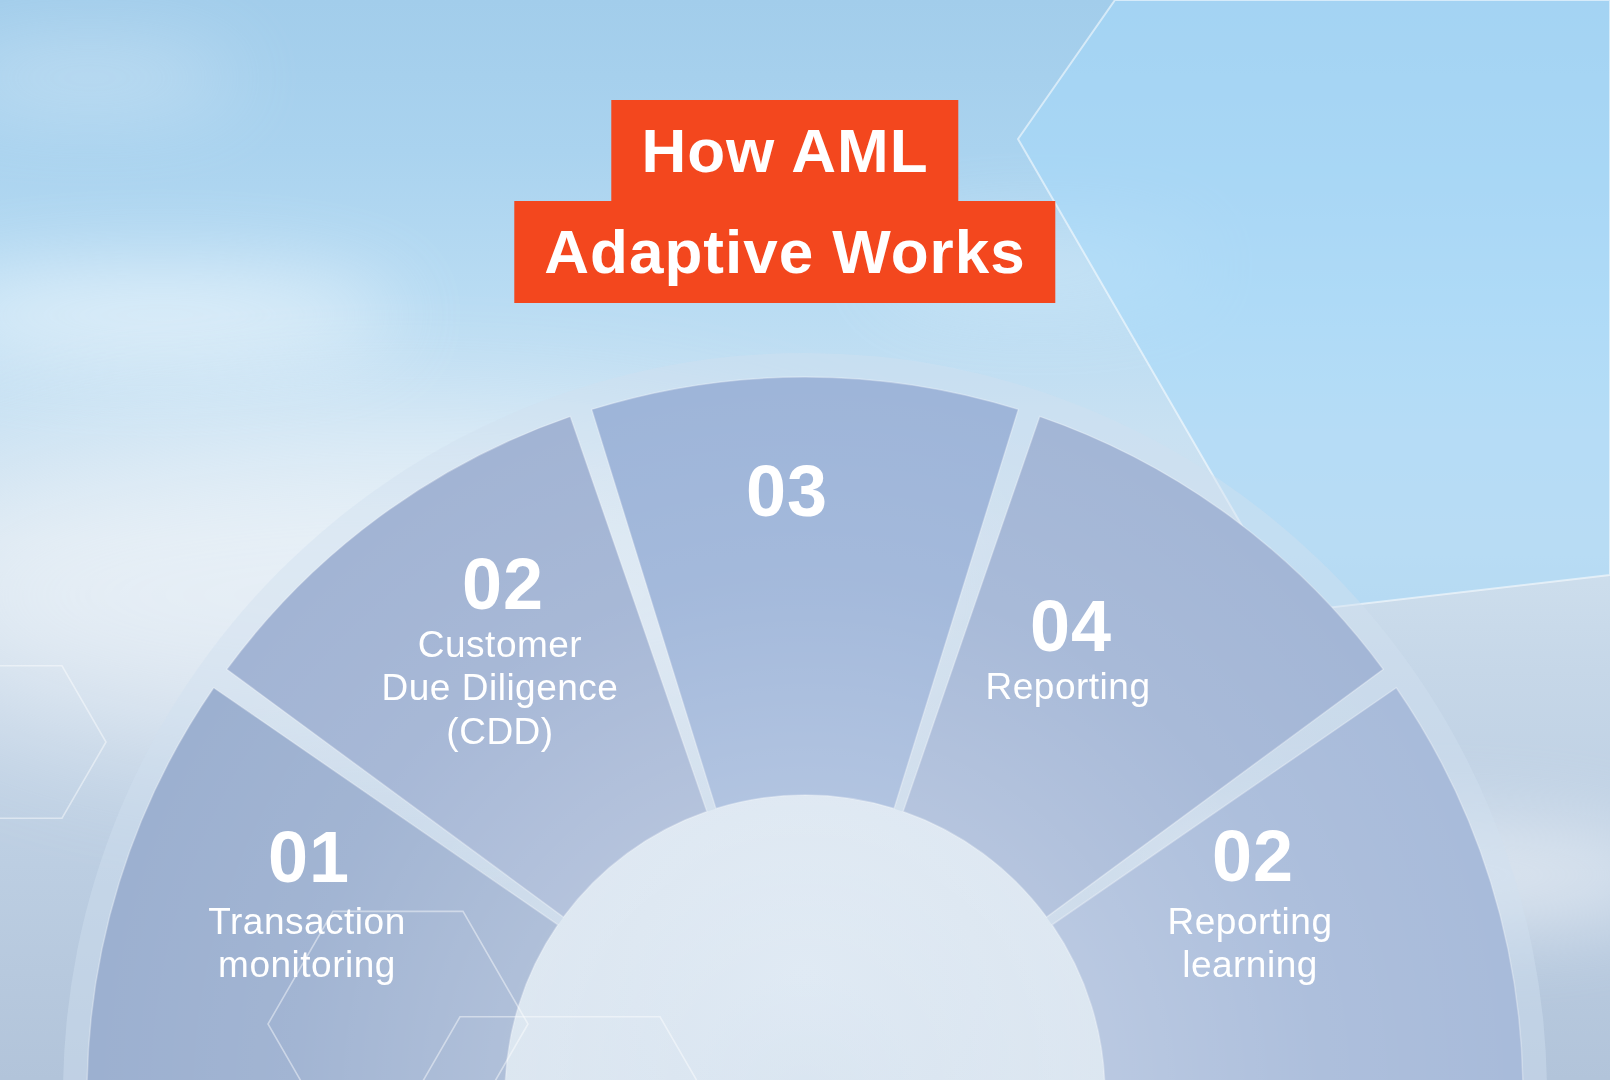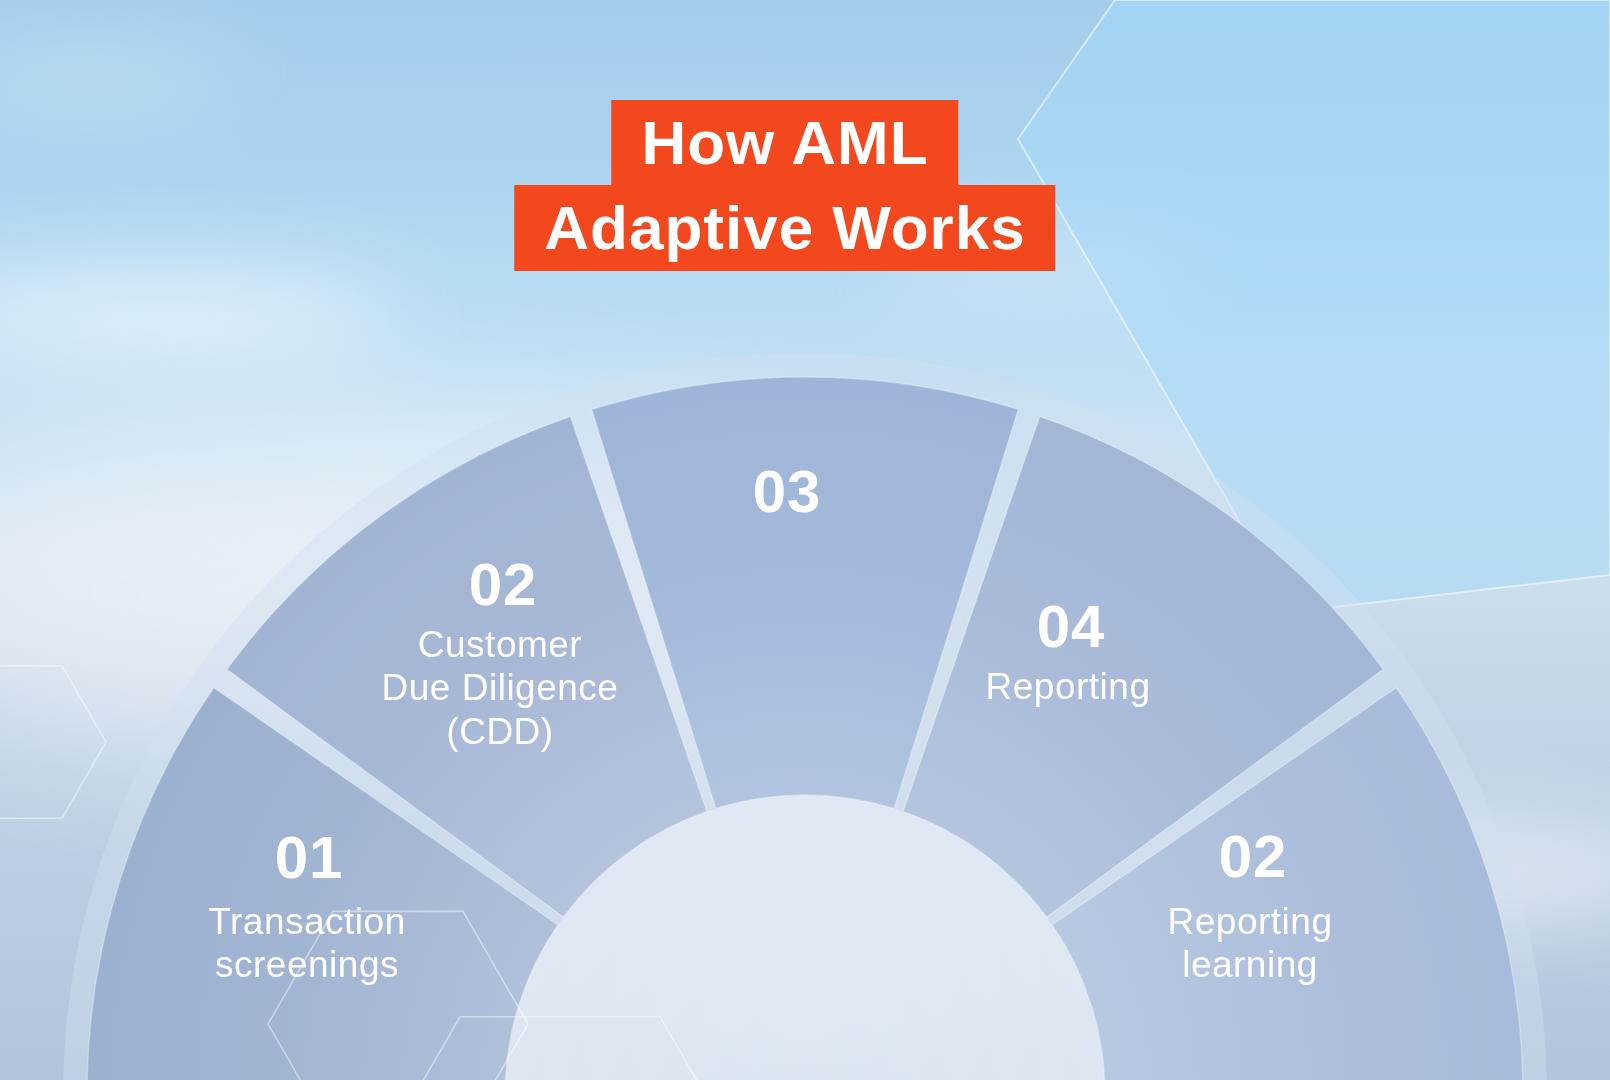--- a/index.html
+++ b/index.html
@@ -16,25 +16,25 @@
   .cloud.c3{left:1130px;top:820px;width:560px;height:110px;opacity:.5;}
   .cloud.c4{left:-120px;top:430px;width:1050px;height:330px;opacity:.5;filter:blur(70px);}
   .cloud.c5{left:880px;top:230px;width:320px;height:70px;opacity:.28;}
   .fan-svg{position:absolute;left:0;top:0;width:1610px;height:1080px;}
   .title-wrap{
     position:absolute;left:785px;top:100px;transform:translateX(-50%);
     display:flex;flex-direction:column;align-items:center;z-index:5;
   }
   .title-box{
     color:#ffffff;font-weight:bold;font-size:62px;line-height:1.15;
-    padding:7px 30px;white-space:nowrap;letter-spacing:1px;text-align:right;
+    padding:15px 30px;white-space:nowrap;letter-spacing:1px;text-align:right;
   }
   .seg-number{
     position:absolute;transform:translate(-50%,-50%);z-index:4;
-    color:#ffffff;font-size:60px;font-weight:bold;letter-spacing:1px;text-align:right;
+    color:#ffffff;font-size:72px;font-weight:bold;letter-spacing:1px;text-align:right;
   }
   .seg-label{
     position:absolute;transform:translate(-50%,-50%);z-index:4;
     color:#ffffff;font-size:37px;font-weight:normal;line-height:1.17;
     text-align:center;white-space:pre-line;letter-spacing:.5px;
   }
   .n1{left:309px;top:857px;}  .l1{left:307px;top:943px;}
   .n2{left:503px;top:551px;margin-top:33px;}  .l2{left:500px;top:688px;text-align:center;}
   .n3{left:787px;top:491px;}  .l3{left:785px;top:578px;}
   .n4{left:1071px;top:626px;} .l4{left:1068px;top:687px;}
@@ -90,21 +90,21 @@
       </g>
   </svg>
 
   <div class="title-wrap">
     <div class="title-box" style="background: rgb(243, 71, 30); color: rgb(255, 255, 255);">How AML</div>
     <div class="title-box" style="background: rgb(243, 71, 30); color: rgb(255, 255, 255);">Adaptive Works</div>
   </div>
 
   <div class="seg-number n1">01</div>
   <div class="seg-label  l1">Transaction
-screenings</div>
+monitoring</div>
 
   <div class="seg-number n2">02</div>
   <div class="seg-label  l2">Customer
 Due Diligence
 (CDD)</div>
 
   <div class="seg-number n3">03</div>
 
   <div class="seg-number n4">04</div>
   <div class="seg-label  l4">Reporting</div>

